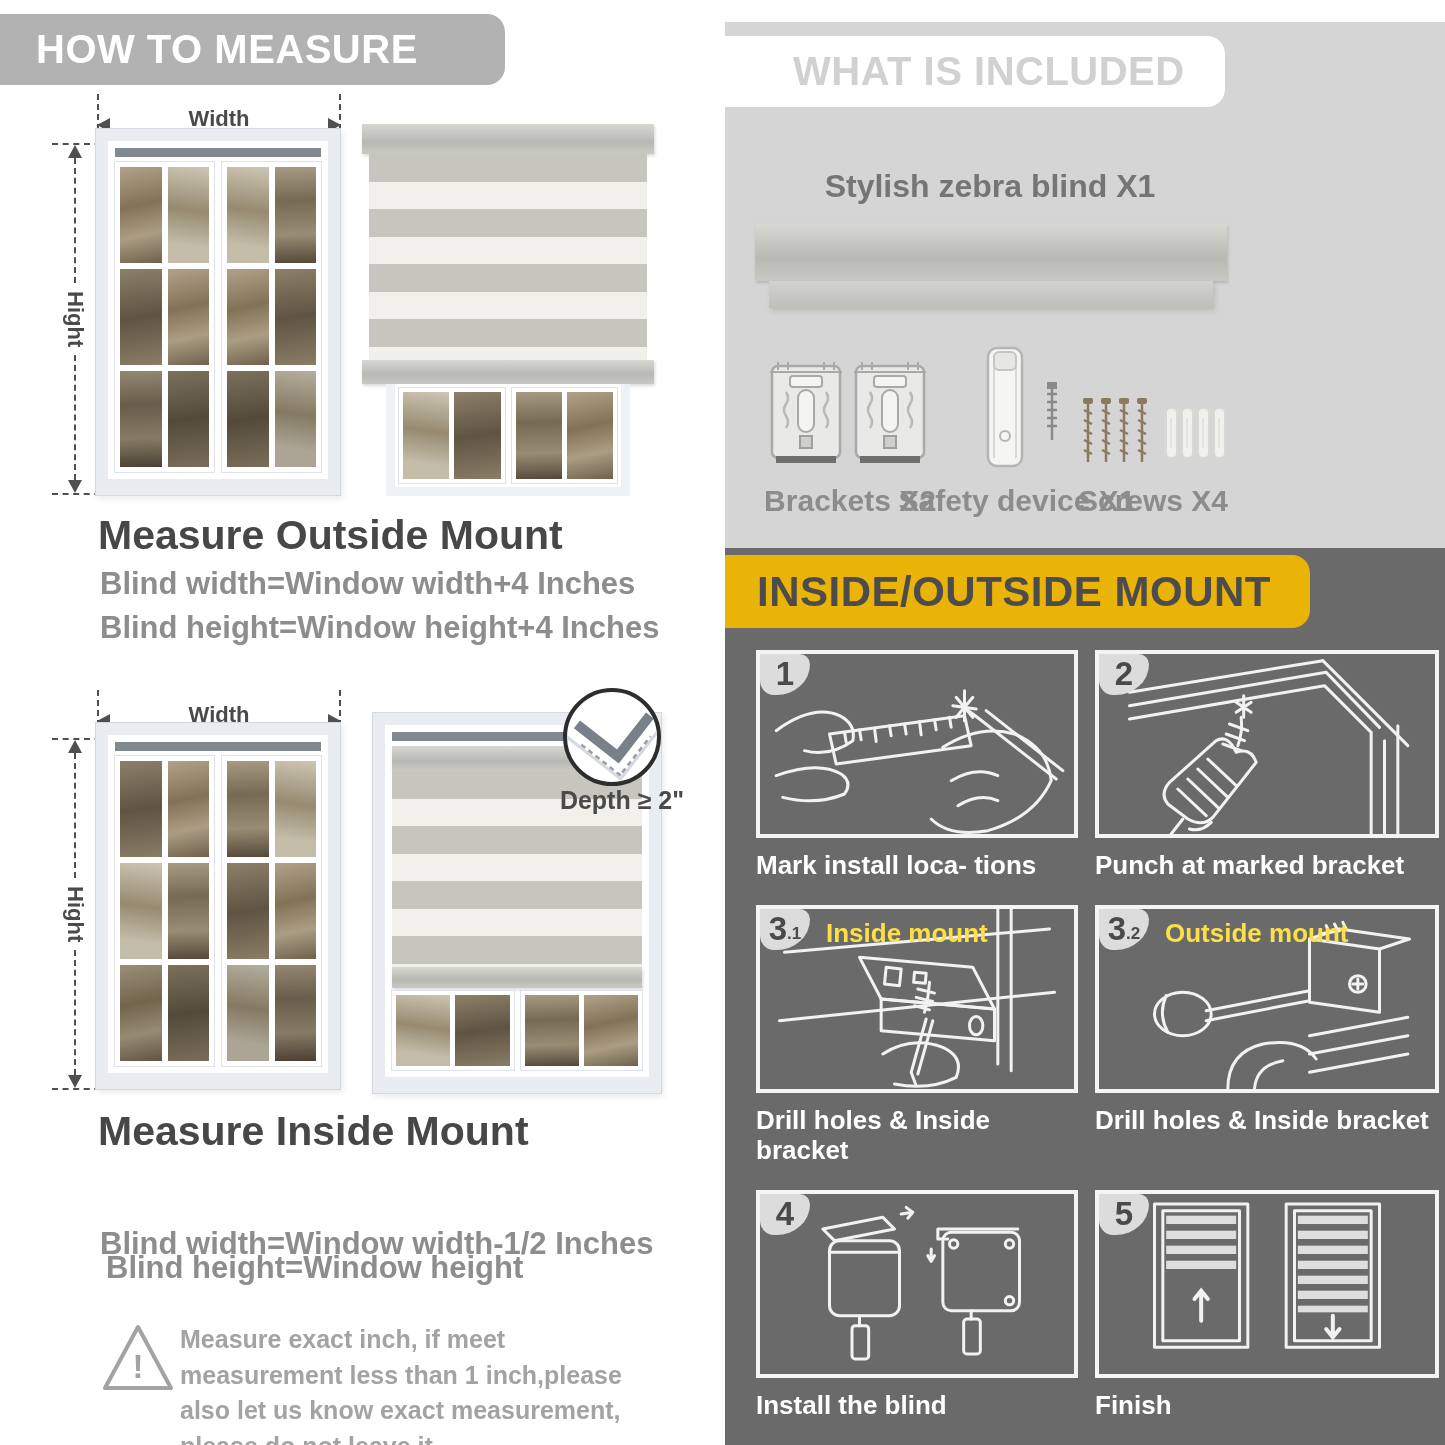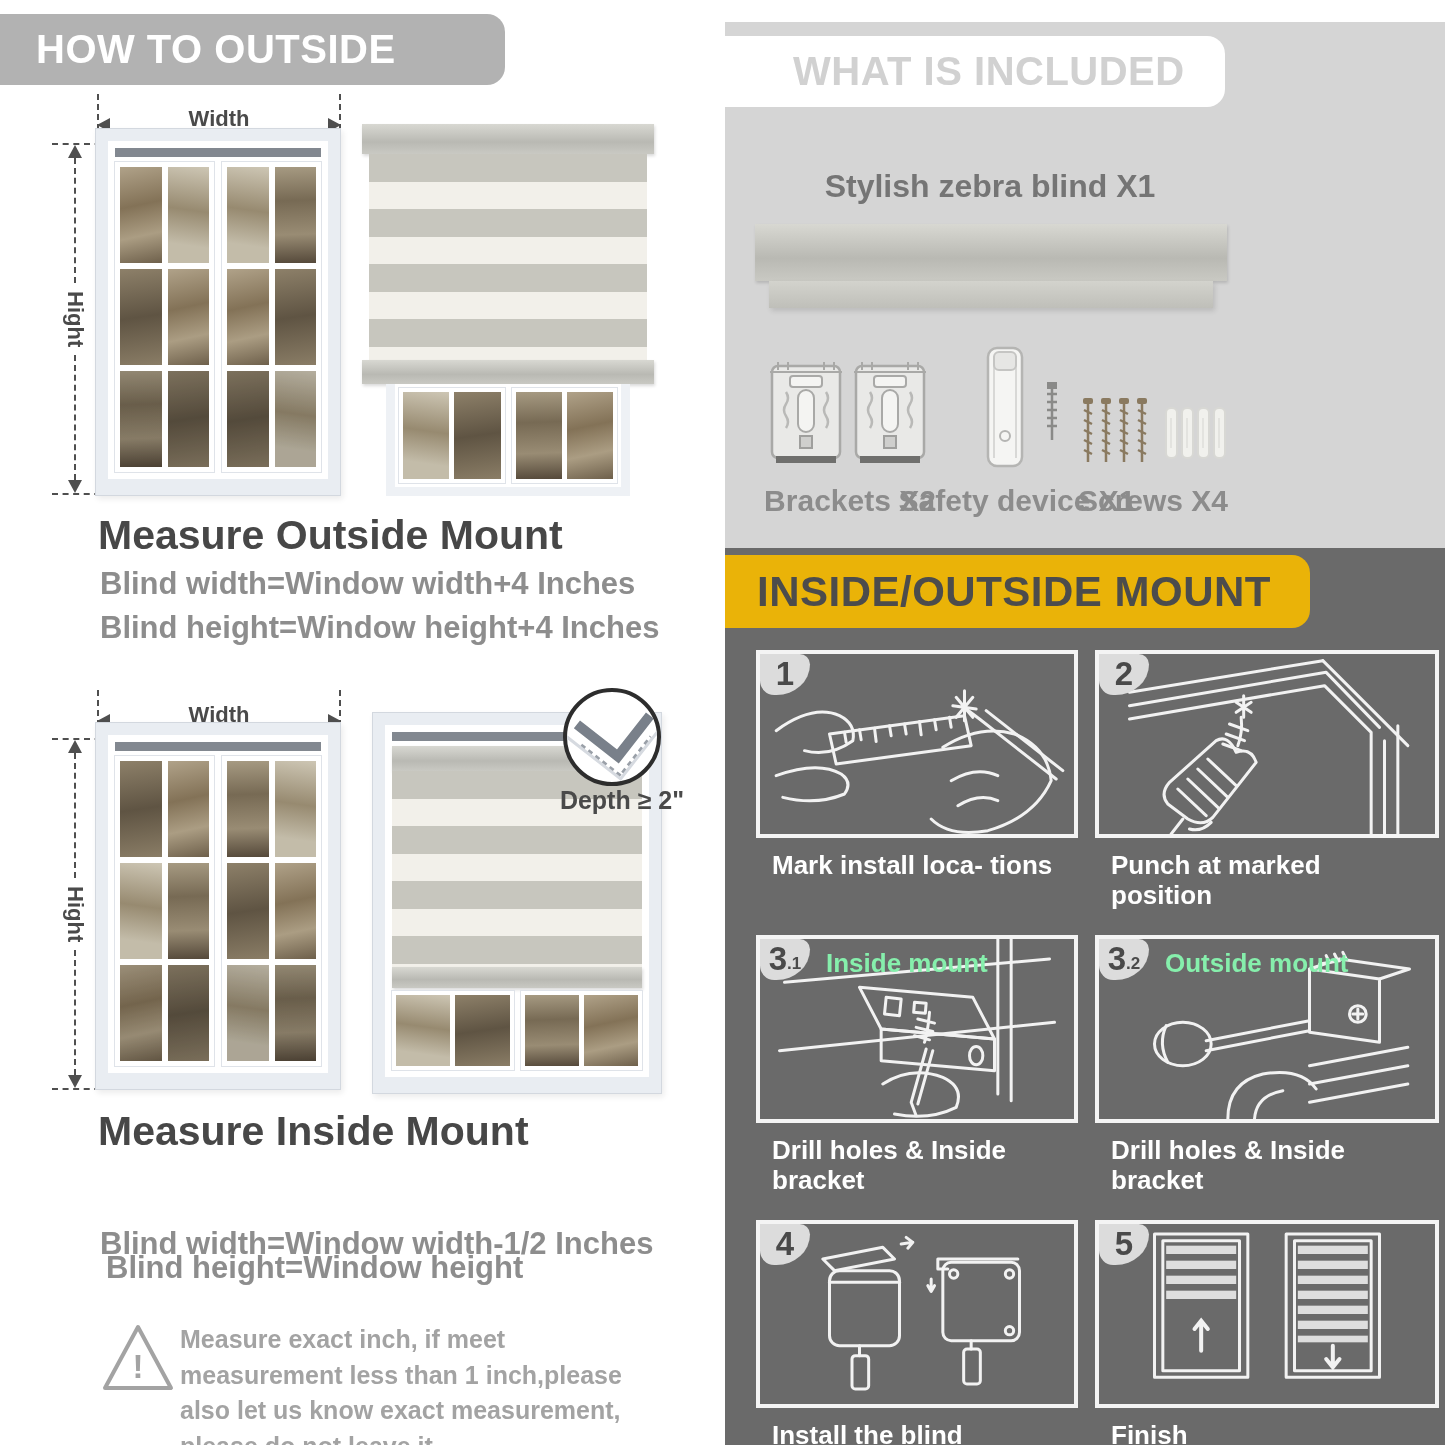--- a/index.html
+++ b/index.html
@@ -81,36 +81,36 @@
   .bar2 { position:absolute; left:44px; top:259px; width:444px; height:27px;
           background:linear-gradient(180deg,#d3d3cd,#bfbfb9); box-shadow:2px 3px 5px rgba(0,0,0,.12); }
   .item { position:absolute; display:flex; flex-direction:column; align-items:center; }
   .item .lbl { margin-top:6px; font-weight:bold; font-size:30px; color:#8c8c8c; white-space:nowrap; }
 
   
   .sec-mount { position:absolute; left:725px; top:548px; width:720px; height:897px; background:#6a6a6a; }
   .steps-grid { position:absolute; left:31px; top:102px; display:grid; grid-template-columns:322px 344px; column-gap:17px; }
   .panel { position:relative; height:188px; border:4px solid #f4f4f4; overflow:hidden; }
   .panel svg.art { position:absolute; inset:0; width:100%; height:100%; }
-  .caption { margin:12px 16px 25px; color:#fff; font-weight:bold; font-size:26px; line-height:30px; }
+  .caption { margin:12px 0 25px; color:#fff; font-weight:bold; font-size:26px; line-height:30px; }
   .badge { position:absolute; left:0; top:0; width:50px; height:41px; background:#dcdcdc; border-radius:0 14px 90% 38%/0 14px 100% 48%;
            color:#4a4a4a; display:flex; justify-content:center; }
   .badge .n { font-size:33px; font-weight:bold; line-height:40px; }
   .badge .s { font-size:17px; font-weight:bold; margin-top:15px; }
-  .plabel { position:absolute; left:66px; top:9px; color:#86efac; font-weight:bold; font-size:26px; }
+  .plabel { position:absolute; left:66px; top:9px; color:#fde047; font-weight:bold; font-size:26px; }
 
   .art * { vector-effect:non-scaling-stroke; }
 </style>
 </head>
 <body>
 
 <div class="canvas">
 
   <div class="hbar hbar-left">
-    <span>HOW TO OUTSIDE</span>
+    <span>HOW TO MEASURE</span>
   </div>
 
   <div class="meas-h" style="left:97px; top:108px; width:244px;">
     <span class="arr-l"></span>
     <span class="dash"></span>
     <span class="txt">Width</span>
     <span class="dash"></span>
     <span class="arr-r"></span>
   </div>
 
@@ -379,21 +379,21 @@
               <path d="M134 76 q2 18 -4 34 M120 84 l22 8 M116 96 l22 8 M112 108 l22 8"></path>
               <path d="M128 118 Q146 112 152 130 L100 196 Q88 208 70 198 L46 180 Q36 168 48 154 L104 104 Q118 96 128 118 Z"></path>
               <path d="M70 150 l36 34 M82 138 l36 34 M94 126 l34 32 M58 162 l34 32"></path>
               <path d="M64 198 l-14 18 M98 202 q-12 12 -26 8"></path>
             </g>
           </svg>
           <div class="badge">
               <span class="n">2</span>
             </div>
         </div>
-        <div class="caption">Punch at  marked position</div>
+        <div class="caption">Punch at  marked bracket</div>
       </div>
 
       <div class="step">
         <div class="panel">
           <svg class="art" viewBox="0 0 330 216" preserveAspectRatio="xMidYMid meet">
             <g stroke="#f2f2f2" stroke-width="3" fill="none" stroke-linecap="round" stroke-linejoin="round">
               <path d="M6 52 L324 24"></path>
               <path d="M262 0 V186 M278 0 V194"></path>
               <path d="M0 134 L330 100"></path>
               <path d="M96 58 L232 70 L258 120 L122 108 Z"></path>

